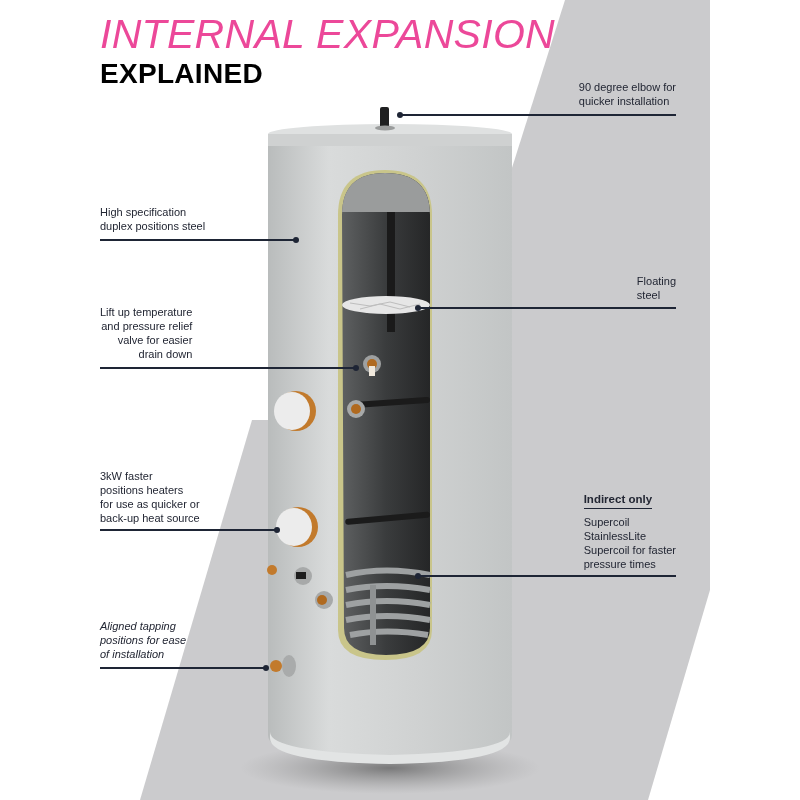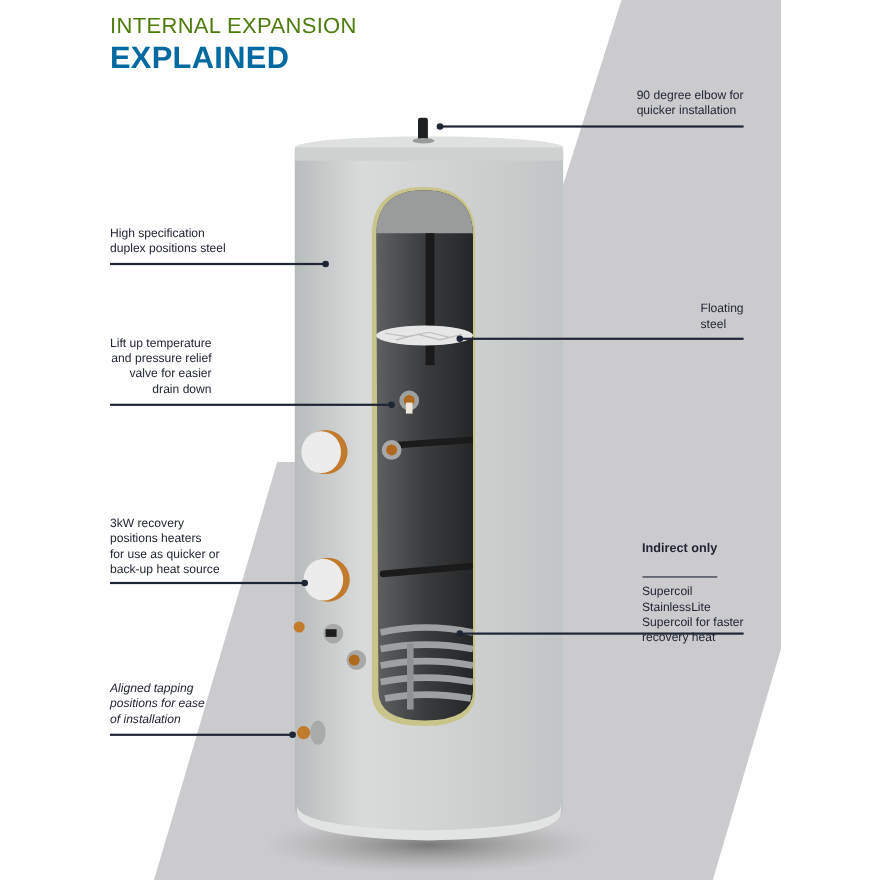--- a/index.html
+++ b/index.html
@@ -1,26 +1,26 @@
 <!DOCTYPE html>
 <html><head>
 <meta charset="utf-8">
 <style>
   html, body { margin:0; padding:0; }
   body { width:800px; height:800px; position:relative; overflow:hidden; background:#ffffff; font-family:"Liberation Sans", sans-serif; color:#1b1f2b; }
   .bg-shapes { position:absolute; left:0; top:0; width:800px; height:800px; }
   .title { position:absolute; left:100px; top:14px; line-height:1; }
-  .title .l1 { font-size:20px; font-weight:300; letter-spacing:0.3px; color:#4d7c0f; display:block; }
-  .title .l2 { font-size:28px; font-weight:700; color:#0369a1; display:block; margin-top:5px; letter-spacing:0.3px; }
+  .title .l1 { font-size:41px; font-weight:300; letter-spacing:0.3px; color:#ec4899; display:block;font-style:italic; }
+  .title .l2 { font-size:28px; font-weight:700; color:#000000; display:block; margin-top:5px; letter-spacing:0.3px; }
   .label { position:absolute; font-size:11px; line-height:14px; color:#222633; }
   .label.right { text-align:left; }
   .line { position:absolute; height:1.5px; background:#1e2535; }
   .dot { position:absolute; width:6px; height:6px; border-radius:50%; background:#1e2535; transform:translate(-3px,-3px); }
   .tank { position:absolute; left:0; top:0; width:800px; height:800px; }
-  .subhead { font-weight:700; font-size:11.5px; border-bottom:1.5px solid #1e2535; padding-bottom:18px; margin-bottom:6px; display:inline-block; }
+  .subhead { font-weight:700; font-size:11.5px; border-bottom:1.5px solid #1e2535; padding-bottom:2px; margin-bottom:6px; display:inline-block; }
 </style>
 </head>
 <body>
 
 <svg class="bg-shapes" viewBox="0 0 800 800">
   <polygon points="565,0 710,0 710,590 648,800 430,800 505,190" fill="#cbcbcd"></polygon>
   <polygon points="252,420 520,420 520,800 140,800" fill="#cbcbcd"></polygon>
 </svg>
 
 <svg class="tank" viewBox="0 0 800 800">
@@ -124,34 +124,34 @@
 <div class="label" style="left:100px; top:305px;text-align:right;">
   <div>Lift up temperature</div>
   <div>and pressure relief</div>
   <div>valve for easier</div>
   <div>drain down</div>
 </div>
 <div class="line" style="left:100px; top:367px; width:256px;"></div>
 <div class="dot" style="left:356px; top:368px;"></div>
 
 <div class="label" style="left:100px; top:469px;">
-  <div>3kW recovery</div>
+  <div>3kW faster</div>
   <div>positions heaters</div>
   <div>for use as quicker or</div>
   <div>back-up heat source</div>
 </div>
 <div class="line" style="left:100px; top:529px; width:177px;"></div>
 <div class="dot" style="left:277px; top:530px;"></div>
 
 <div class="label right" style="right:124px; top:492px;">
   <div class="subhead">Indirect only</div>
   <div>Supercoil</div>
   <div>StainlessLite</div>
   <div>Supercoil for faster</div>
-  <div>recovery heat</div>
+  <div>pressure times</div>
 </div>
 <div class="line" style="left:418px; top:575px; width:258px;"></div>
 <div class="dot" style="left:418px; top:576px;"></div>
 
 <div class="label" style="left:100px; top:619px;font-style:italic;">
   <div>Aligned tapping</div>
   <div>positions for ease</div>
   <div>of installation</div>
 </div>
 <div class="line" style="left:100px; top:667px; width:166px;"></div>

